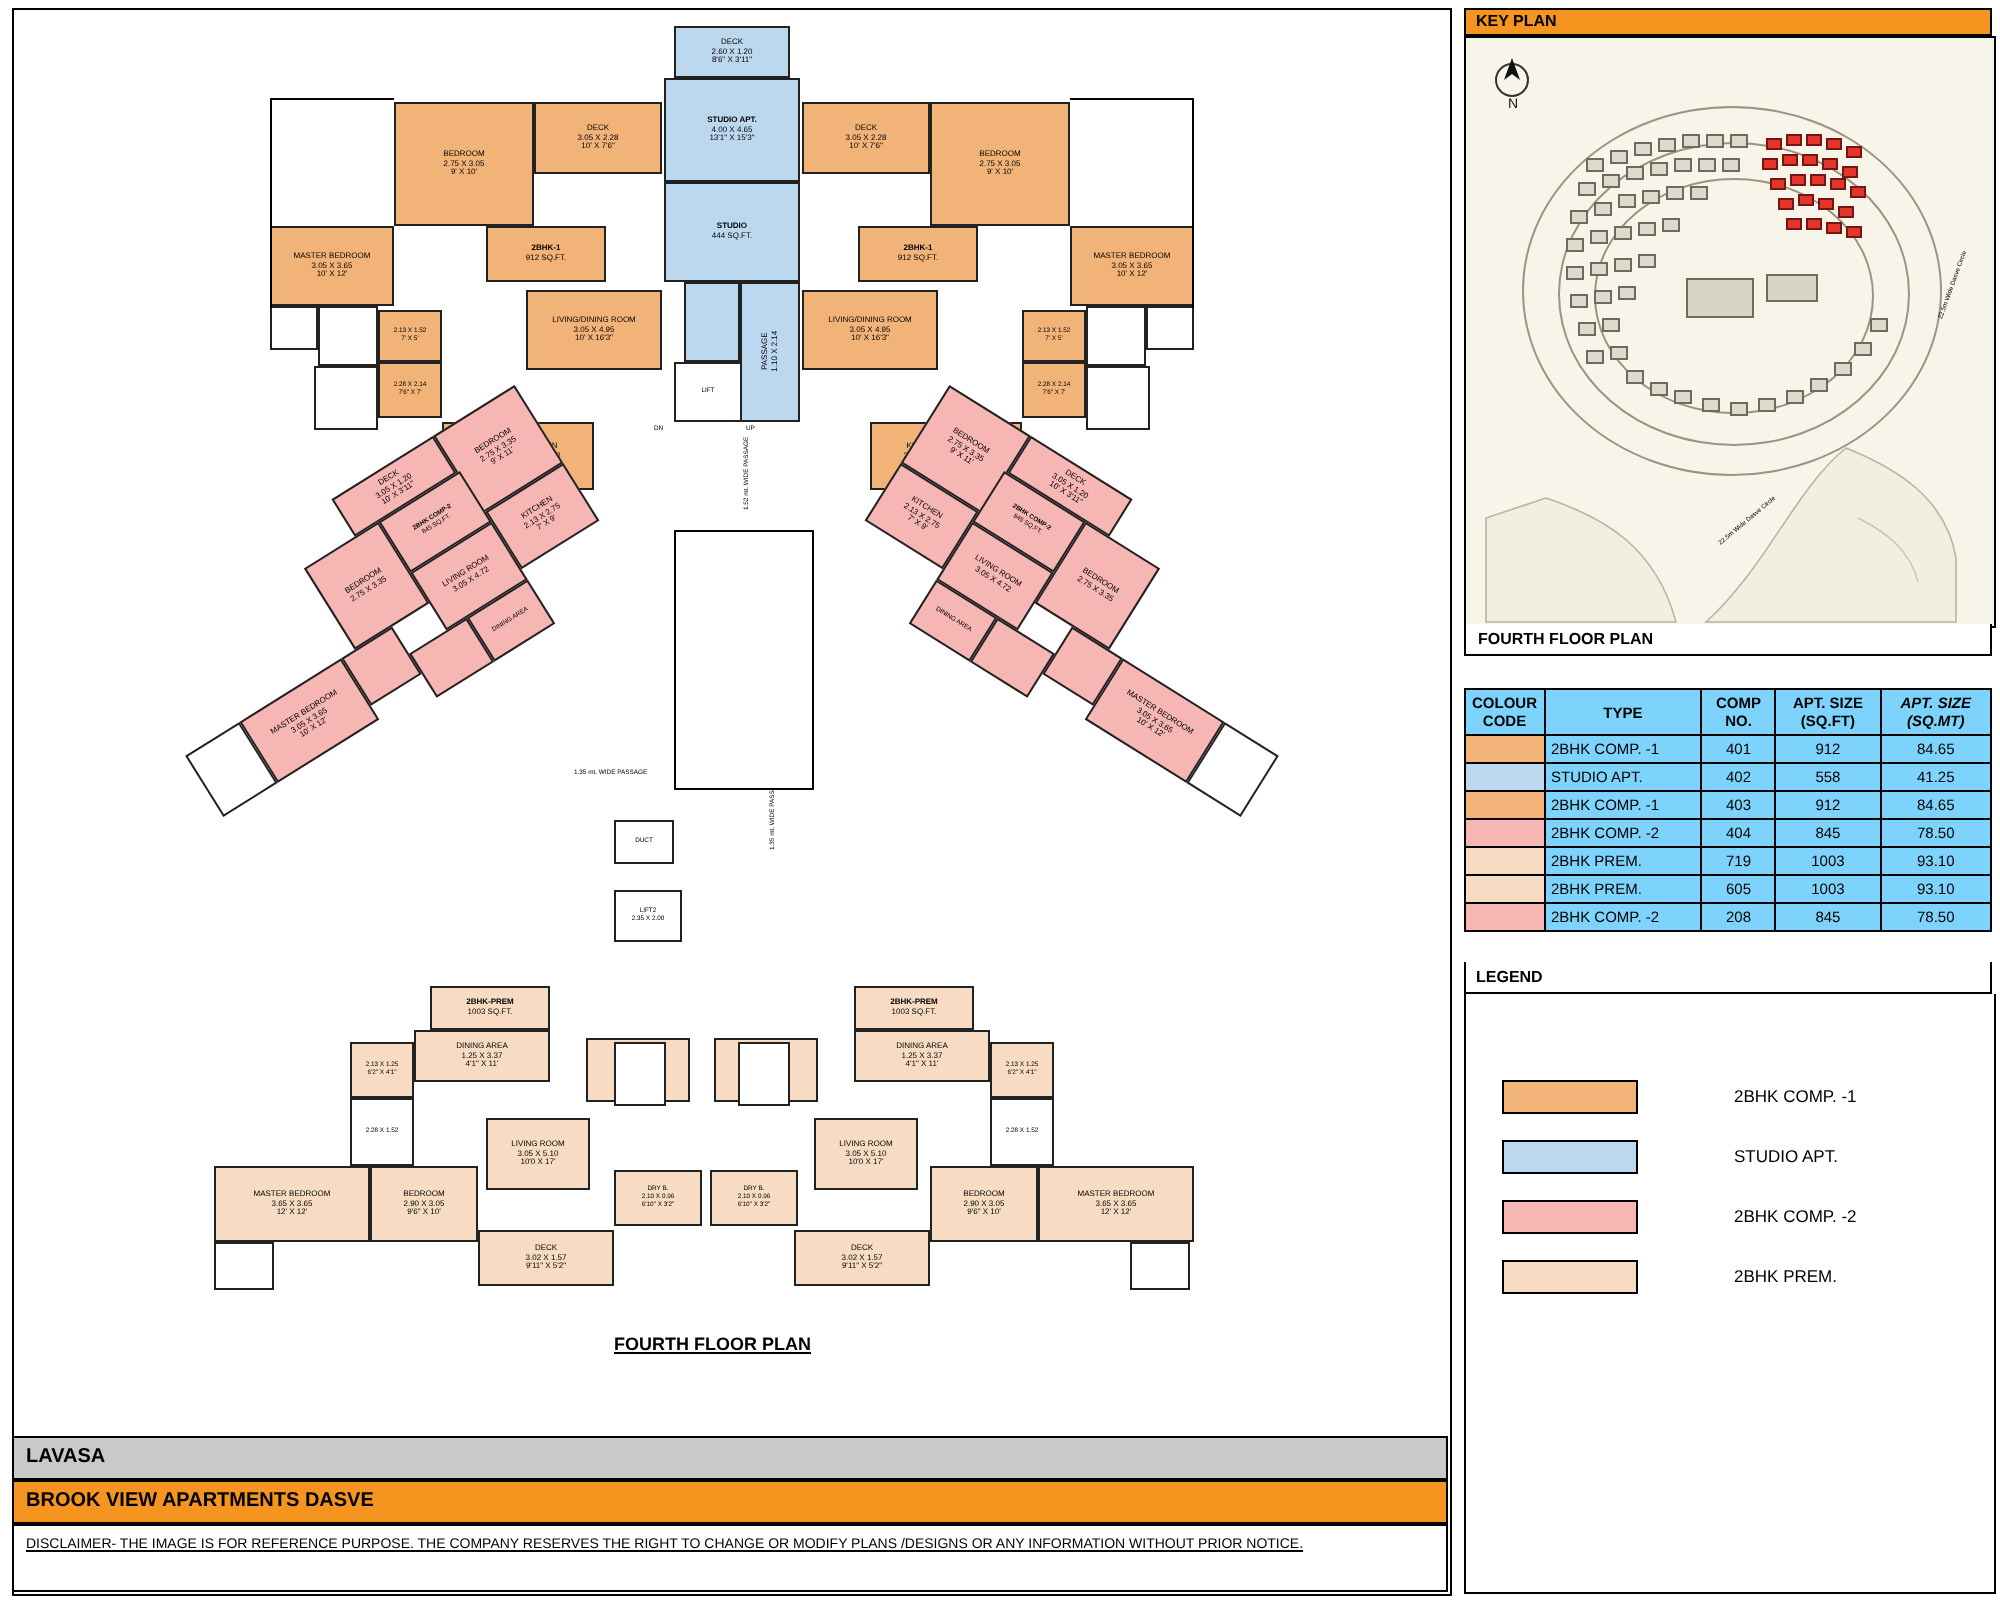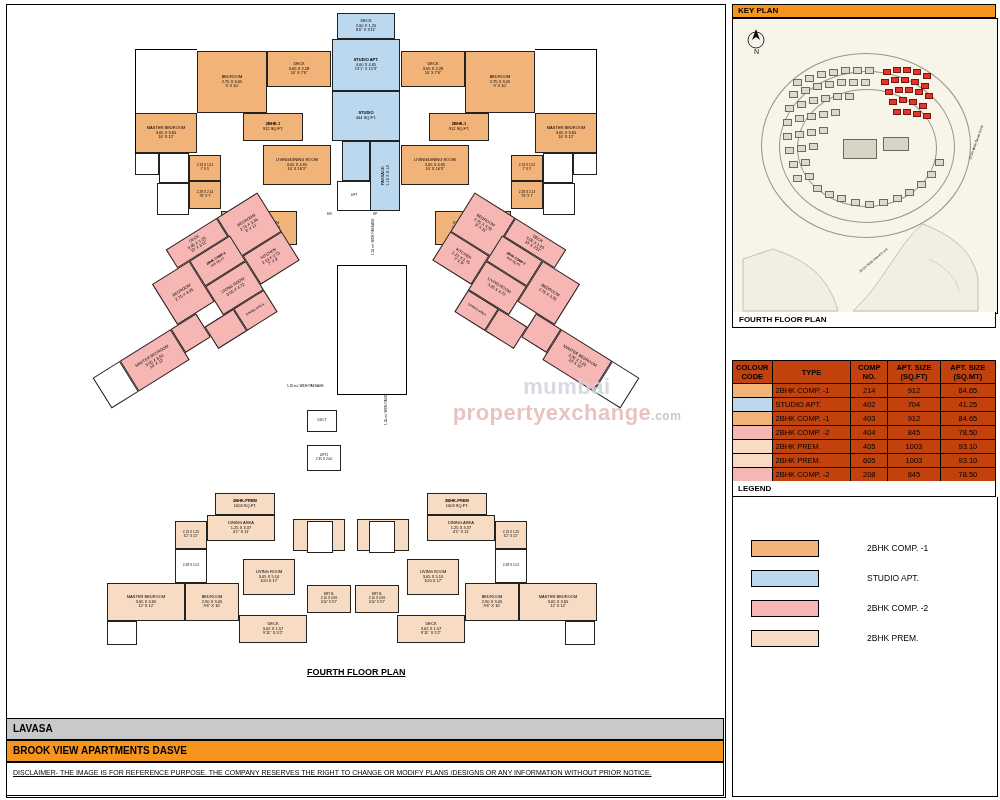--- a/index.html
+++ b/index.html
@@ -34,21 +34,21 @@
   
   #bar-lavasa{left:6px;top:718px;width:718px;height:22px;background:#c9c9c9;border:1px solid #000;display:flex;align-items:center;padding-left:6px;box-sizing:border-box;}
   #bar-brook{left:6px;top:740px;width:718px;height:22px;background:#f5951f;border:1px solid #000;display:flex;align-items:center;padding-left:6px;box-sizing:border-box;}
   #bar-disc{left:6px;top:762px;width:718px;height:34px;background:#fff;border:1px solid #000;display:flex;align-items:flex-start;padding:6px;box-sizing:border-box;}
 
   
   #key-head{left:732px;top:4px;width:264px;height:14px;background:#f5951f;border:1px solid #000;display:flex;align-items:center;padding-left:5px;box-sizing:border-box;}
   #key-map{left:732px;top:18px;width:264px;height:294px;border:1px solid #000;background:#f7f4ea;overflow:hidden;}
   #ff-head{left:732px;top:312px;width:264px;height:16px;border:1px solid #000;border-top:none;background:#fff;display:flex;align-items:center;padding-left:6px;box-sizing:border-box;}
   #typ-head{left:732px;top:328px;width:264px;height:16px;border:1px solid #000;border-top:none;background:#fff;display:flex;align-items:center;padding-left:6px;box-sizing:border-box;}
-  #unit-table{left:732px;top:344px;width:264px;border:1px solid #000;border-top:none;border-collapse:collapse;background:#c2410c;margin-top:16px;}
+  #unit-table{left:732px;top:344px;width:264px;border:1px solid #000;border-top:none;border-collapse:collapse;background:#7dd3fc;}
   #unit-table td,#unit-table th{border:1px solid #000;font-size:7.5px;padding:2px 3px;text-align:center;}
   #unit-table th{font-weight:bold;}
   #legend-head{left:732px;top:481px;width:264px;height:16px;border:1px solid #000;border-top:none;background:#fff;display:flex;align-items:center;padding-left:5px;box-sizing:border-box;}
   #legend-box{left:732px;top:497px;width:264px;height:299px;border:1px solid #000;border-top:none;background:#fff;}
   .legend-row{display:flex;align-items:center;height:30px;margin-left:18px;}
   .swatch{width:68px;height:17px;border:1px solid #000;box-sizing:border-box;}
   .legend-label{margin-left:48px;font-size:8.5px;}
 
   
   .kb{position:absolute;background:#ddd9cc;border:0.6px solid #6b6b5e;box-sizing:border-box;}
@@ -333,26 +333,20 @@
       <div class="rm c-white tiny" style="left:558px;top:146px;width:30px;height:24px;"></div>
 
       <div class="rm c-white tiny" style="left:300px;top:46px;width:26px;height:32px;"></div>
       <div class="rm c-white tiny" style="left:362px;top:46px;width:26px;height:32px;"></div>
 
       <div class="abs t9 b" style="left:300px;top:192px;text-decoration:underline;">
         <span>FOURTH FLOOR PLAN</span>
       </div>
     </div>
 
-    <div id="watermark" class="abs ctr">
-      <div style="text-align:center;opacity:.85;">
-        <div class="wm-text1"><span>mumbai</span></div>
-        <div class="wm-text2"><span>propertyexchange</span><span style="color:#b8c0cc;font-size:12px;">.com</span></div>
-      </div>
-    </div>
   </div>
 
   <div id="bar-brook" class="abs t10 b">
     <span>BROOK VIEW APARTMENTS DASVE</span>
   </div>
   <div id="bar-lavasa" class="abs t10 b">
     <span>LAVASA</span>
   </div>
   <div id="bar-disc" class="abs">
     <span class="t7" style="text-decoration:underline;text-underline-offset:1px;">DISCLAIMER- THE IMAGE IS FOR REFERENCE PURPOSE. THE COMPANY RESERVES THE RIGHT TO CHANGE OR MODIFY PLANS /DESIGNS OR ANY INFORMATION WITHOUT PRIOR NOTICE.</span>
@@ -468,56 +462,56 @@
     <span>FOURTH FLOOR PLAN</span>
   </div>
 
   <table id="unit-table" class="abs">
     <thead>
       <tr>
         <th style="width:15%;">COLOUR CODE</th>
         <th style="width:30%;">TYPE</th>
         <th style="width:14%;">COMP NO.</th>
         <th style="width:20%;">APT. SIZE (SQ.FT)</th>
-        <th style="width:21%;">APT. SIZE (SQ.MT)</th>
+        <th style="width:21%;font-style:italic;">APT. SIZE (SQ.MT)</th>
       </tr>
     </thead>
     <tbody id="unit-rows">
         <tr>
           <td style="background:#f2b379;"></td>
           <td style="text-align:left;">2BHK COMP. -1</td>
-          <td>214</td>
+          <td>401</td>
           <td>912</td>
           <td>84.65</td>
         </tr>
         <tr>
           <td style="background:#bcd8ef;"></td>
           <td style="text-align:left;">STUDIO APT.</td>
           <td>402</td>
-          <td>704</td>
+          <td>558</td>
           <td>41.25</td>
         </tr>
         <tr>
           <td style="background:#f2b379;"></td>
           <td style="text-align:left;">2BHK COMP. -1</td>
           <td>403</td>
           <td>912</td>
           <td>84.65</td>
         </tr>
         <tr>
           <td style="background:#f6b6b4;"></td>
           <td style="text-align:left;">2BHK COMP. -2</td>
           <td>404</td>
           <td>845</td>
           <td>78.50</td>
         </tr>
         <tr>
           <td style="background:#f7dcc3;"></td>
           <td style="text-align:left;">2BHK PREM.</td>
-          <td>405</td>
+          <td>719</td>
           <td>1003</td>
           <td>93.10</td>
         </tr>
         <tr>
           <td style="background:#f7dcc3;"></td>
           <td style="text-align:left;">2BHK PREM.</td>
           <td>605</td>
           <td>1003</td>
           <td>93.10</td>
         </tr>

